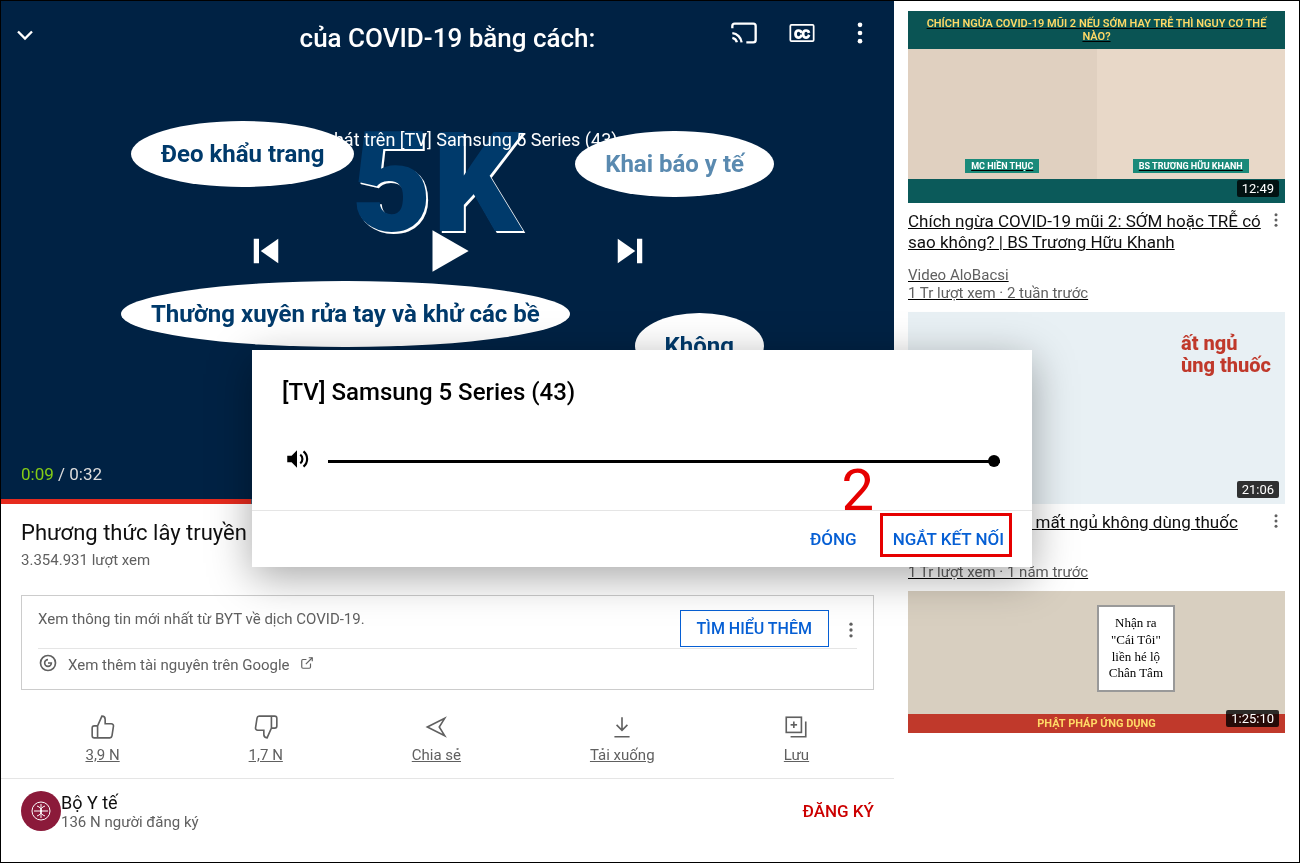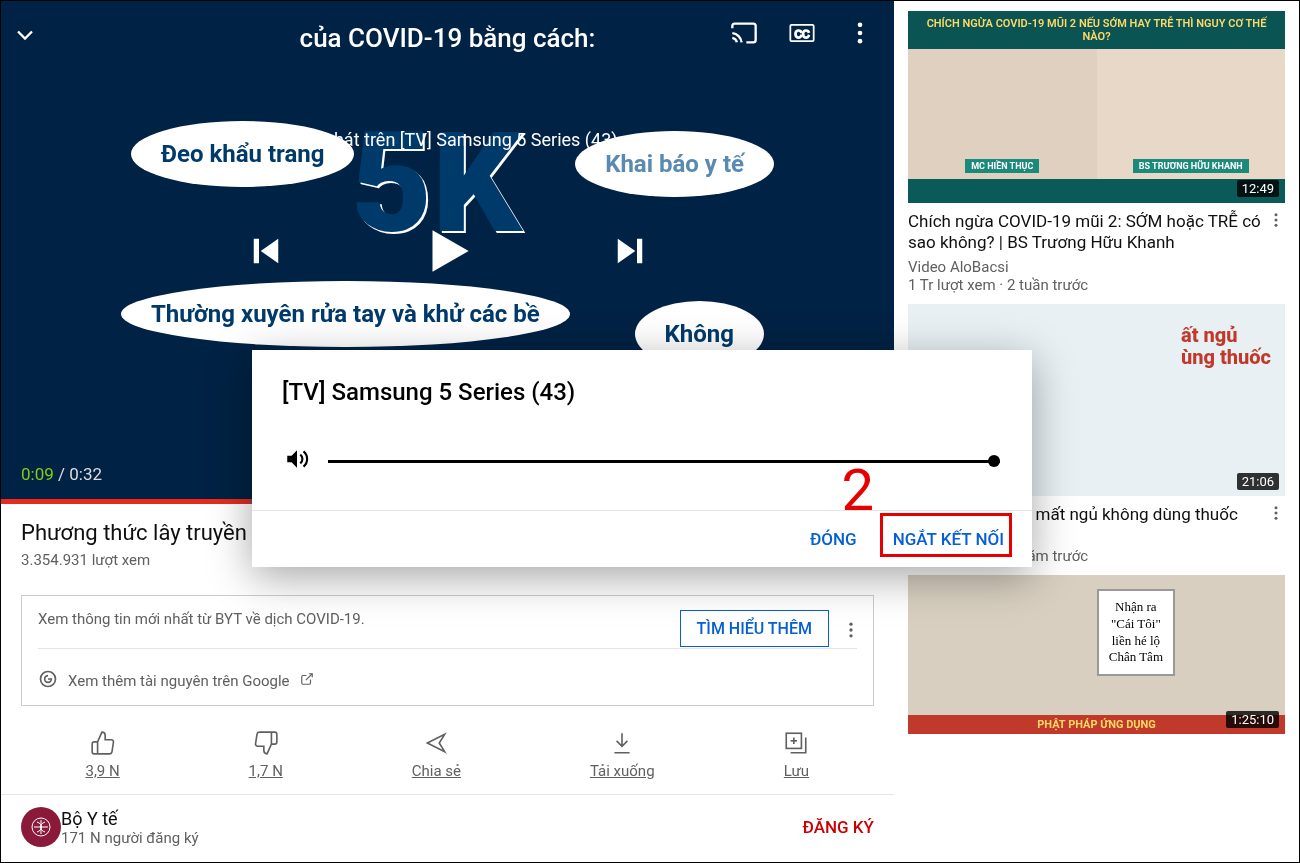--- a/index.html
+++ b/index.html
@@ -11,21 +11,21 @@
 .right { flex: 1; background: #fff; padding: 0; overflow: hidden; }
 
 .player { height: 503px; background: #000; position: relative; }
 .player-overlay { position: absolute; inset: 0; background: rgba(0,40,80,0.85); }
 .bg-text { position: absolute; top: 22px; left: 0; right: 0; text-align: center; color: #fff; font-size: 26px; font-weight: 500; }
 .badge5k { position: absolute; top: 100px; left: 350px; font-size: 140px; font-weight: 900; color: #003a6b; text-shadow: 2px 2px 0 #fff; }
 .bubble { position: absolute; background: #fff; border-radius: 50%; padding: 20px 30px; text-align: center; font-size: 24px; font-weight: 700; color: #003a6b; line-height: 1.1; }
 .bubble1 { top: 120px; left: 130px; }
 .bubble2 { top: 130px; right: 120px; color: #5a8ab0; }
 .bubble3 { top: 280px; left: 120px; }
-.bubble4 { top: 300px; right: 130px; }
+.bubble4 { top: 312px; right: 130px; }
 
 .cast-status { position: absolute; top: 128px; left: 0; right: 0; text-align: center; color: #fff; font-size: 18px; z-index: 5; }
 .player-controls-top { position: absolute; top: 18px; right: 20px; display: flex; gap: 30px; z-index: 5; }
 .player-controls-top .ticon { color: #fff; }
 
 .center-controls { position: absolute; top: 50%; left: 50%; transform: translate(-50%, -50%); display: flex; gap: 130px; align-items: center; z-index: 5; }
 .ctr-btn { color: #fff; cursor: pointer; }
 
 .time { position: absolute; bottom: 20px; left: 20px; color: #ddd; font-size: 17px; z-index: 5; }
 .time .cur { color: #84cc16; }
@@ -36,40 +36,40 @@
 
 .meta { padding: 16px 20px 10px; }
 .vtitle { font-size: 22px; color: #0f0f0f; font-weight: 400; margin-bottom: 6px; }
 .views { font-size: 15px; color: #606060; margin-bottom: 16px; }
 
 .covid-box { margin: 0 20px 10px; border: 1px solid #ccc; padding: 12px 16px; position: relative; }
 .covid-title { font-size: 18px; font-weight: 500; color: #0f0f0f; }
 .covid-sub { font-size: 15px; color: #606060; margin-top: 2px; }
 .learn-more { position: absolute; right: 44px; top: 14px; border: 1px solid #065fd4; color: #065fd4; padding: 8px 16px; font-size: 16px; font-weight: 500; cursor: pointer; }
 .covid-more-icon { position: absolute; right: 12px; top: 24px; cursor: pointer; }
-.gline { border-top: 1px solid #e5e5e5; margin-top: 20px; padding-top: 20px; display: flex; align-items: center; gap: 10px; color: #606060; font-size: 15px; }
+.gline { border-top: 1px solid #e5e5e5; margin-top: 20px; padding-top: 4px; display: flex; align-items: center; gap: 10px; color: #606060; font-size: 15px; }
 
 .actions { display: flex; justify-content: space-around; padding: 14px 20px; border-bottom: 1px solid #e5e5e5; }
 .act { display: flex; flex-direction: column; align-items: center; gap: 6px; color: #606060; font-size: 15px; cursor: pointer; text-decoration: underline; }
 
 .channel { display: flex; align-items: center; padding: 12px 20px; }
 .avatar { width: 40px; height: 40px; border-radius: 50%; background: #8b1a3a; display: flex; align-items: center; justify-content: center; color: #fff; font-size: 12px; }
 .ch-name { font-size: 18px; color: #0f0f0f; }
 .ch-sub { font-size: 15px; color: #606060; }
 .subscribe { margin-left: auto; color: #c00; font-size: 17px; font-weight: 500; cursor: pointer; }
 
 
-.side-video { padding: 10px 14px 0; }
+.side-video { padding: 10px 14px 0; text-decoration: underline; }
 .thumb { width: 100%; height: 192px; background: #0b5a5a; position: relative; }
 .thumb2 { background: #e8f0f4; }
 .thumb3 { background: #d8cfc0; }
 .dur { position: absolute; bottom: 6px; right: 6px; background: rgba(0,0,0,0.8); color: #fff; font-size: 13px; padding: 1px 5px; border-radius: 2px; }
 .side-title { font-size: 17px; color: #0f0f0f; margin-top: 8px; line-height: 1.25; padding-right: 24px; position: relative; }
 .side-menu { position: absolute; right: 0; top: 0; cursor: pointer; }
-.side-ch { color: #606060; font-size: 15px; margin-top: 4px; }
+.side-ch { color: #606060; font-size: 15px; margin-top: 12px; }
 .side-meta { color: #606060; font-size: 15px; }
 .dialog { position: absolute; top: 350px; left: 252px; width: 780px; background: #fff; box-shadow: 0 10px 40px rgba(0,0,0,0.35); z-index: 20; }
 .dlg-head { padding: 28px 30px 10px; font-size: 24px; font-weight: 500; color: #000; }
 .dlg-body { padding: 30px 32px 34px; display: flex; align-items: center; gap: 18px; }
 .vol-line { flex: 1; height: 3px; background: #000; position: relative; }
 .vol-knob { position: absolute; right: 0; top: -5px; width: 12px; height: 12px; background: #000; border-radius: 50%; }
 .dlg-foot { border-top: 1px solid #e5e5e5; padding: 18px 28px; display: flex; justify-content: flex-end; gap: 36px; }
 .dlg-btn { color: #065fd4; font-size: 17px; font-weight: 500; cursor: pointer; }
 .highlight-box { position: absolute; right: 20px; bottom: 10px; width: 132px; height: 44px; border: 3px solid #e60000; pointer-events: none; }
 .num2 { position: absolute; top: 106px; right: 158px; font-size: 58px; font-weight: 400; color: #e60000; }
@@ -221,21 +221,21 @@
 
     <div class="channel">
       <div class="avatar">
         <svg width="24" height="24" viewBox="0 0 24 24" fill="none" stroke="#fff" stroke-width="1">
             <circle cx="12" cy="12" r="9"></circle>
             <path d="M12 5v14M5 12h14M8 7c6 2 6 8 0 10M16 7c-6 2-6 8 0 10"></path>
           </svg>
       </div>
       <div>
         <div class="ch-name">Bộ Y tế</div>
-        <div class="ch-sub">171 N người đăng ký</div>
+        <div class="ch-sub">136 N người đăng ký</div>
       </div>
       <div class="subscribe">ĐĂNG KÝ</div>
     </div>
   </div>
 
   <div class="right">
     <div class="side-video">
       <div class="thumb">
         <div class="t-ban">CHÍCH NGỪA COVID-19 MŨI 2 NẾU SỚM HAY TRỄ THÌ NGUY CƠ THẾ NÀO?</div>
         <div class="t-split">
@@ -271,21 +271,21 @@
               <circle cx="12" cy="5" r="2"></circle>
               <circle cx="12" cy="12" r="2"></circle>
               <circle cx="12" cy="19" r="2"></circle>
             </svg></span>
       </div>
       <div class="side-ch">Video AloBacsi</div>
       <div class="side-meta">1 Tr lượt xem · 1 năm trước</div>
     </div>
 
     <div class="side-video">
-      <div class="thumb thumb3" style="position:relative; height:159px;">
+      <div class="thumb thumb3" style="position:relative; height:142px;">
         <div style="position:absolute; right:110px; top:14px; background:#fff; border:2px solid #999; padding:8px 10px; font-size:13px; text-align:center; line-height:1.3; font-family:serif;">
           <div>Nhận ra</div>
           <div>"Cái Tôi"</div>
           <div>liền hé lộ</div>
           <div>Chân Tâm</div>
         </div>
         <div style="position:absolute; bottom:0; left:0; right:0; background:#c0392b; color:#ffd966; font-size:11px; text-align:center; padding:3px; font-weight:700;">PHẬT PHÁP ỨNG DỤNG</div>
         <div class="dur">1:25:10</div>
       </div>
     </div>

